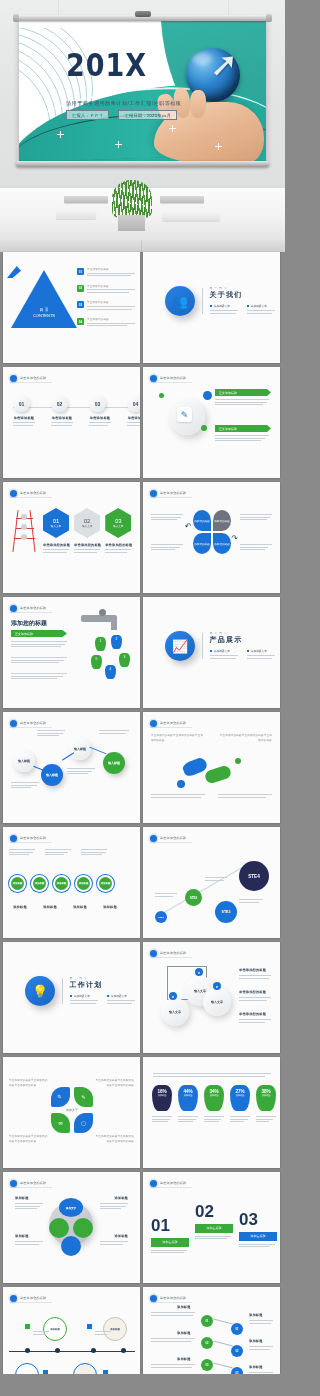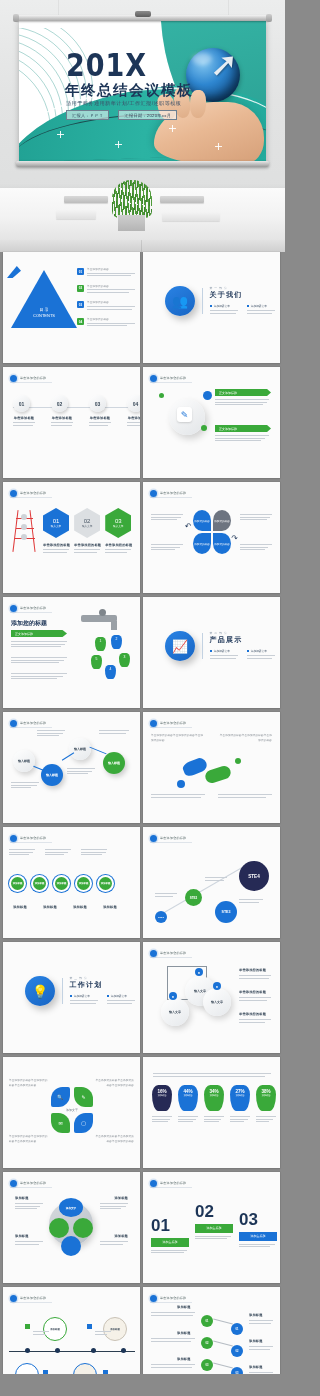--- a/index.html
+++ b/index.html
@@ -259,21 +259,20 @@
         <div class="cv-finger" style="left:20px;top:-14px;width:16px;height:30px;transform:rotate(-6deg)"></div>
         <div class="cv-finger" style="left:36px;top:-12px;width:16px;height:28px;transform:rotate(2deg)"></div>
       </div>
 
       <div class="cv-sparkle" style="left:38px;bottom:24px"></div>
       <div class="cv-sparkle" style="left:96px;bottom:14px"></div>
       <div class="cv-sparkle" style="left:150px;bottom:30px"></div>
       <div class="cv-sparkle" style="left:196px;bottom:12px"></div>
 
       <div class="cv-year">201X</div>
-      <div class="cv-title">年终总结会议模板</div>
       <div class="cv-sub">适用于商务通用新年计划/工作汇报/述职等模板</div>
       <div class="cv-tags">
         <div class="cv-tag">汇报人：ＰＰＴ</div>
         <div class="cv-tag">汇报日期：2020年xx月</div>
       </div>
     </div>
 
     <div class="screen-bottom"></div>
   </div>
 

